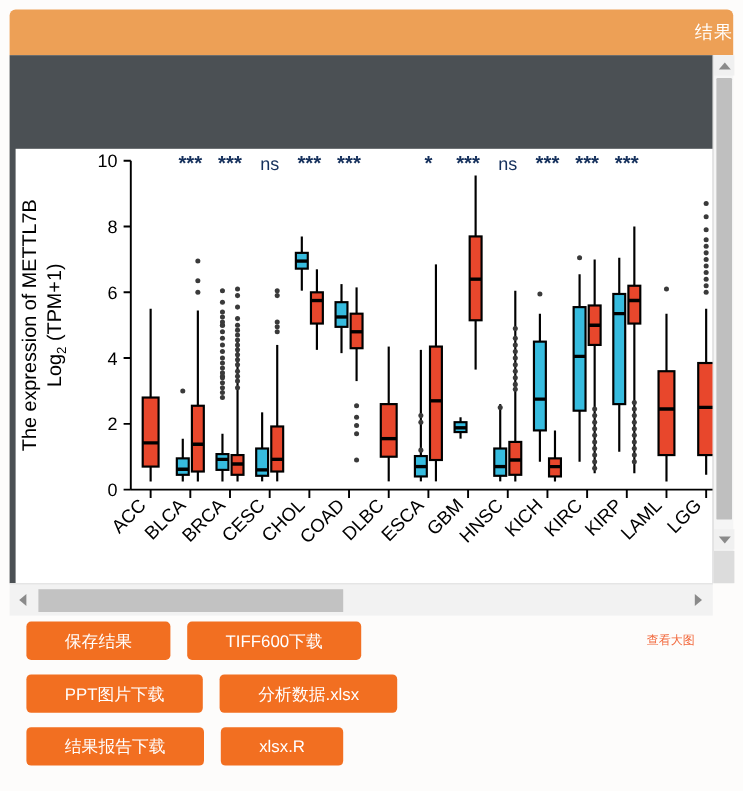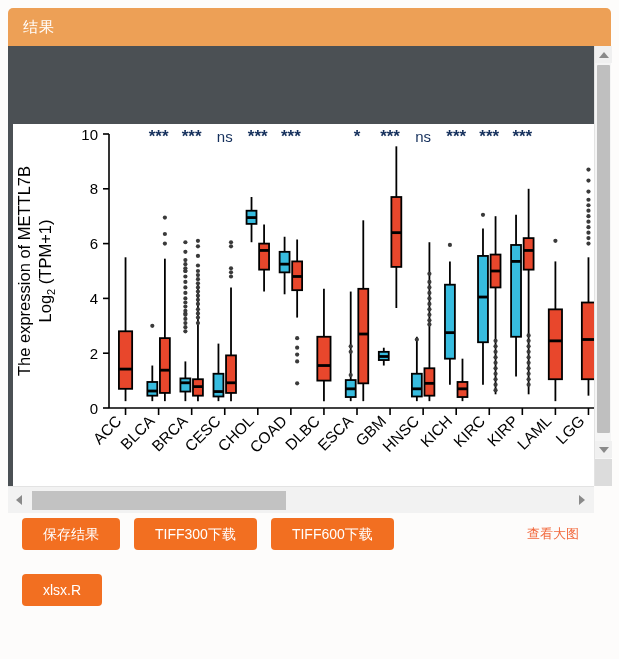--- a/index.html
+++ b/index.html
@@ -13,20 +13,21 @@
     background:#fdfcfb;
     box-sizing:border-box;
   }
   
   .panel-head{
     position:absolute;left:8px;top:8px;width:603px;height:38px;
     background:#eda056;
     border-radius:5px 5px 0 0;
     display:flex;align-items:center;
     box-sizing:border-box;
+    justify-content:flex-end;
   }
   .panel-head .title{
     color:#ffffff;font-size:15px;margin-left:15px;letter-spacing:1px;
   }
   
   .plot-viewport{
     position:absolute;left:8px;top:46px;width:586px;height:440px;
     background:#4b5054;
     overflow:hidden;
     box-sizing:border-box;
@@ -73,25 +74,25 @@
   .hscroll .thumb{
     position:absolute;left:24px;top:4px;width:254px;height:19px;
     background:#c2c2c2;
   }
   
   .btn-area{position:absolute;left:0;top:518px;width:619px;}
   .btn-row{display:flex;align-items:center;margin:0 0 12px 22px;}
   .obtn{
     background:#f26f21;color:#ffffff;border:none;border-radius:4px;
     font-family:"Liberation Sans","DejaVu Sans",sans-serif;
-    font-size:14px;padding:9px 21px;margin-right:14px;cursor:pointer;
+    font-size:14px;padding:9px 32px;margin-right:14px;cursor:pointer;
     white-space:nowrap;line-height:1;
   }
   .biglink{
-    color:#f2683c;font-size:13px;margin-left:auto;margin-right:40px;
+    color:#f2683c;font-size:10px;margin-left:auto;margin-right:40px;
     text-decoration:none;cursor:pointer;white-space:nowrap;
   }
 </style>
 </head>
 <body>
 
 <div class="panel">
 
   <div class="panel-head">
     <span class="title">结果</span>
@@ -385,24 +386,26 @@
     </div>
     <div class="thumb"></div>
     <div class="btn right">
       <span class="arrow-right"></span>
     </div>
   </div>
 
   <div class="btn-area">
     <div class="btn-row">
       <button class="obtn">保存结果</button>
-      <button class="obtn">TIFF300下载</button>
       <button class="obtn">TIFF600下载</button>
       <a class="biglink">查看大图</a>
     </div>
     <div class="btn-row">
+      <button class="obtn">PPT图片下载</button>
+      <button class="obtn">分析数据.xlsx</button>
     </div>
     <div class="btn-row">
+      <button class="obtn">结果报告下载</button>
       <button class="obtn">xlsx.R</button>
     </div>
   </div>
 
 </div>
 
 </body></html>

